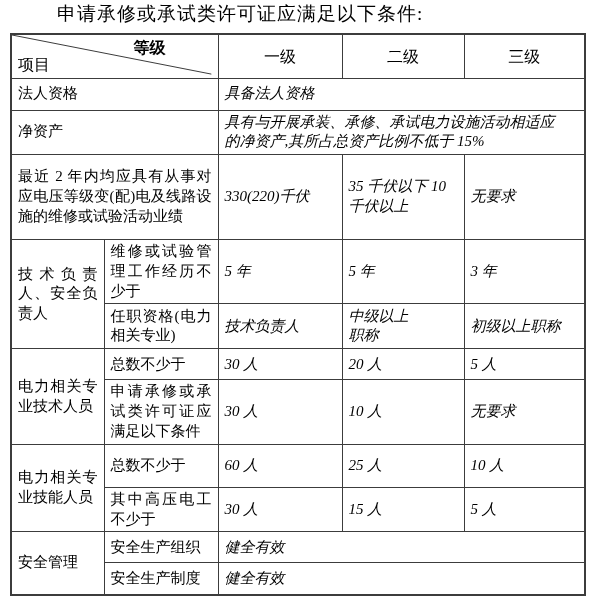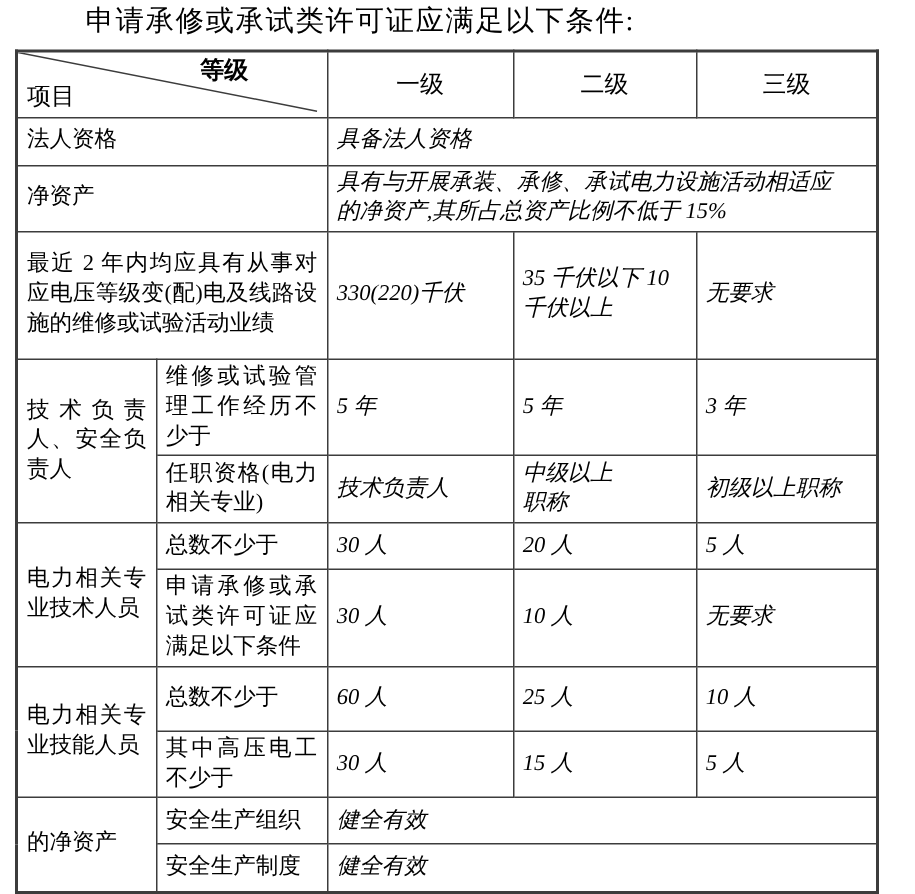--- a/index.html
+++ b/index.html
@@ -125,21 +125,21 @@
     <td class="val">10 人</td>
   </tr>
   <tr style="height:44px">
     <td class="item">其中高压电工不少于</td>
     <td class="val">30 人</td>
     <td class="val">15 人</td>
     <td class="val">5 人</td>
   </tr>
 
   <tr style="height:31px">
-    <td class="grp" rowspan="2">的净资产</td>
+    <td class="grp" rowspan="2">安全管理</td>
     <td class="item">安全生产组织</td>
     <td class="val" colspan="3">健全有效</td>
   </tr>
   <tr style="height:32px">
     <td class="item">安全生产制度</td>
     <td class="val" colspan="3">健全有效</td>
   </tr>
 </tbody>
   </table>
 

